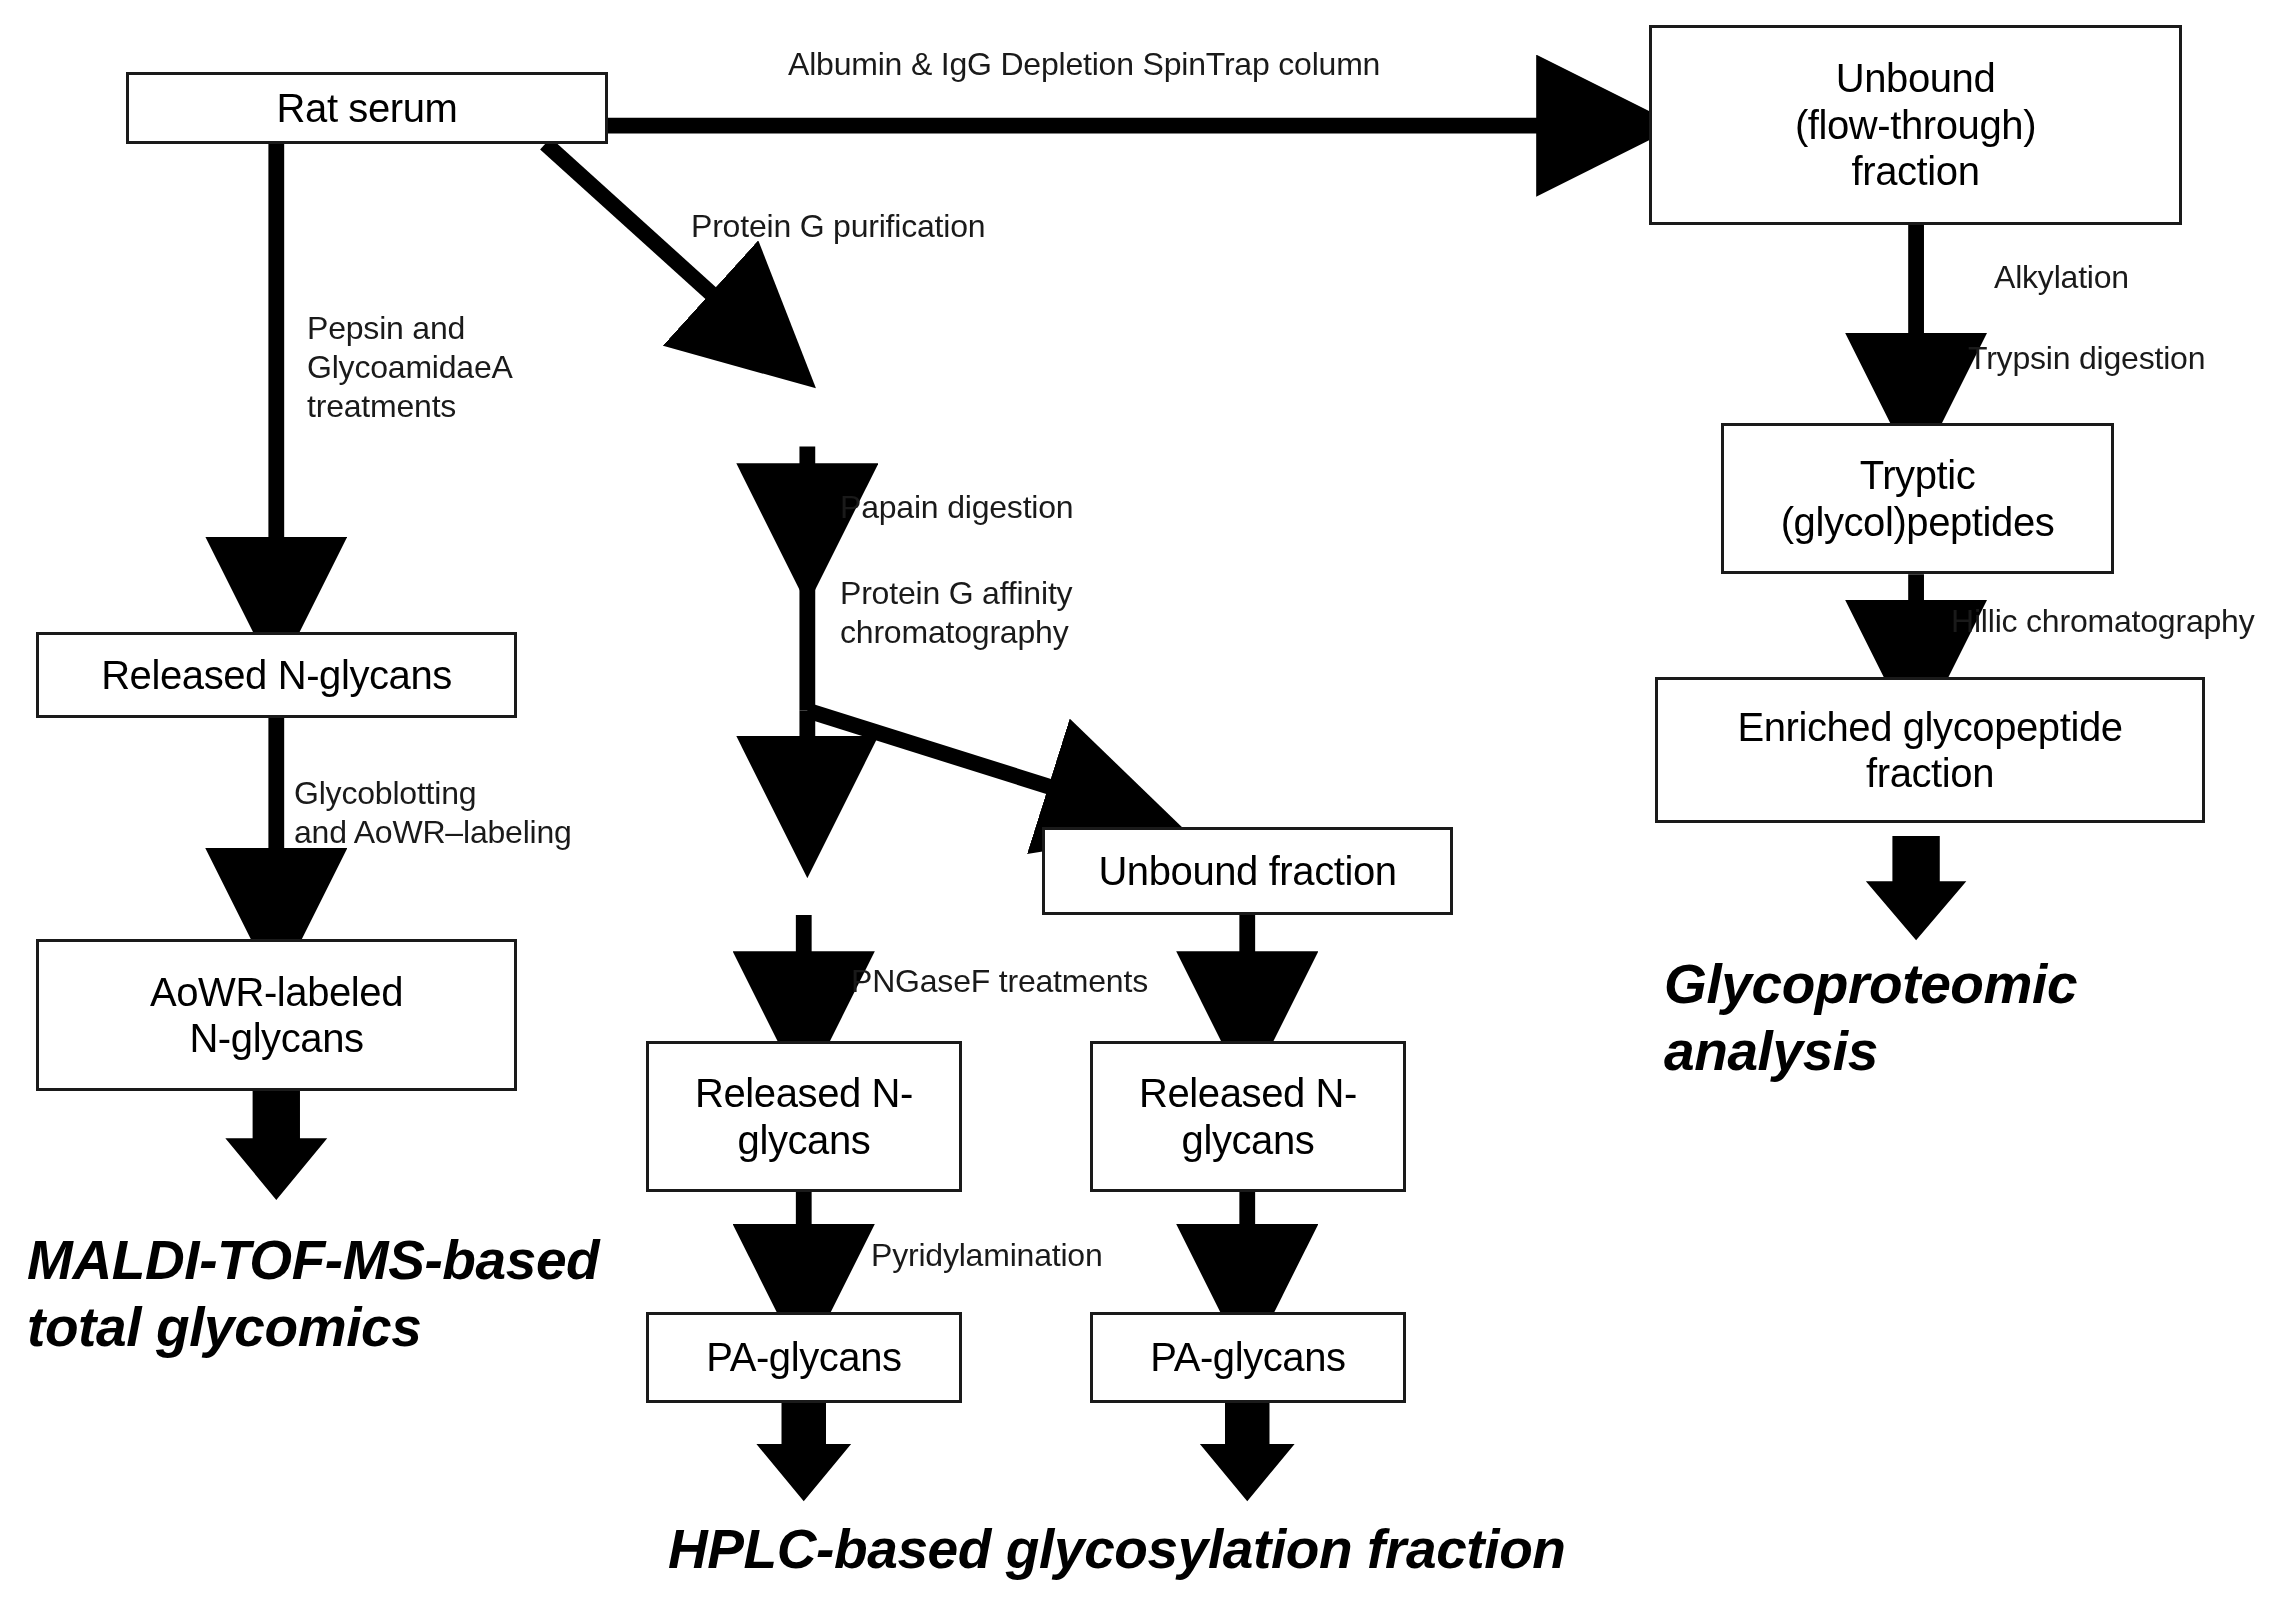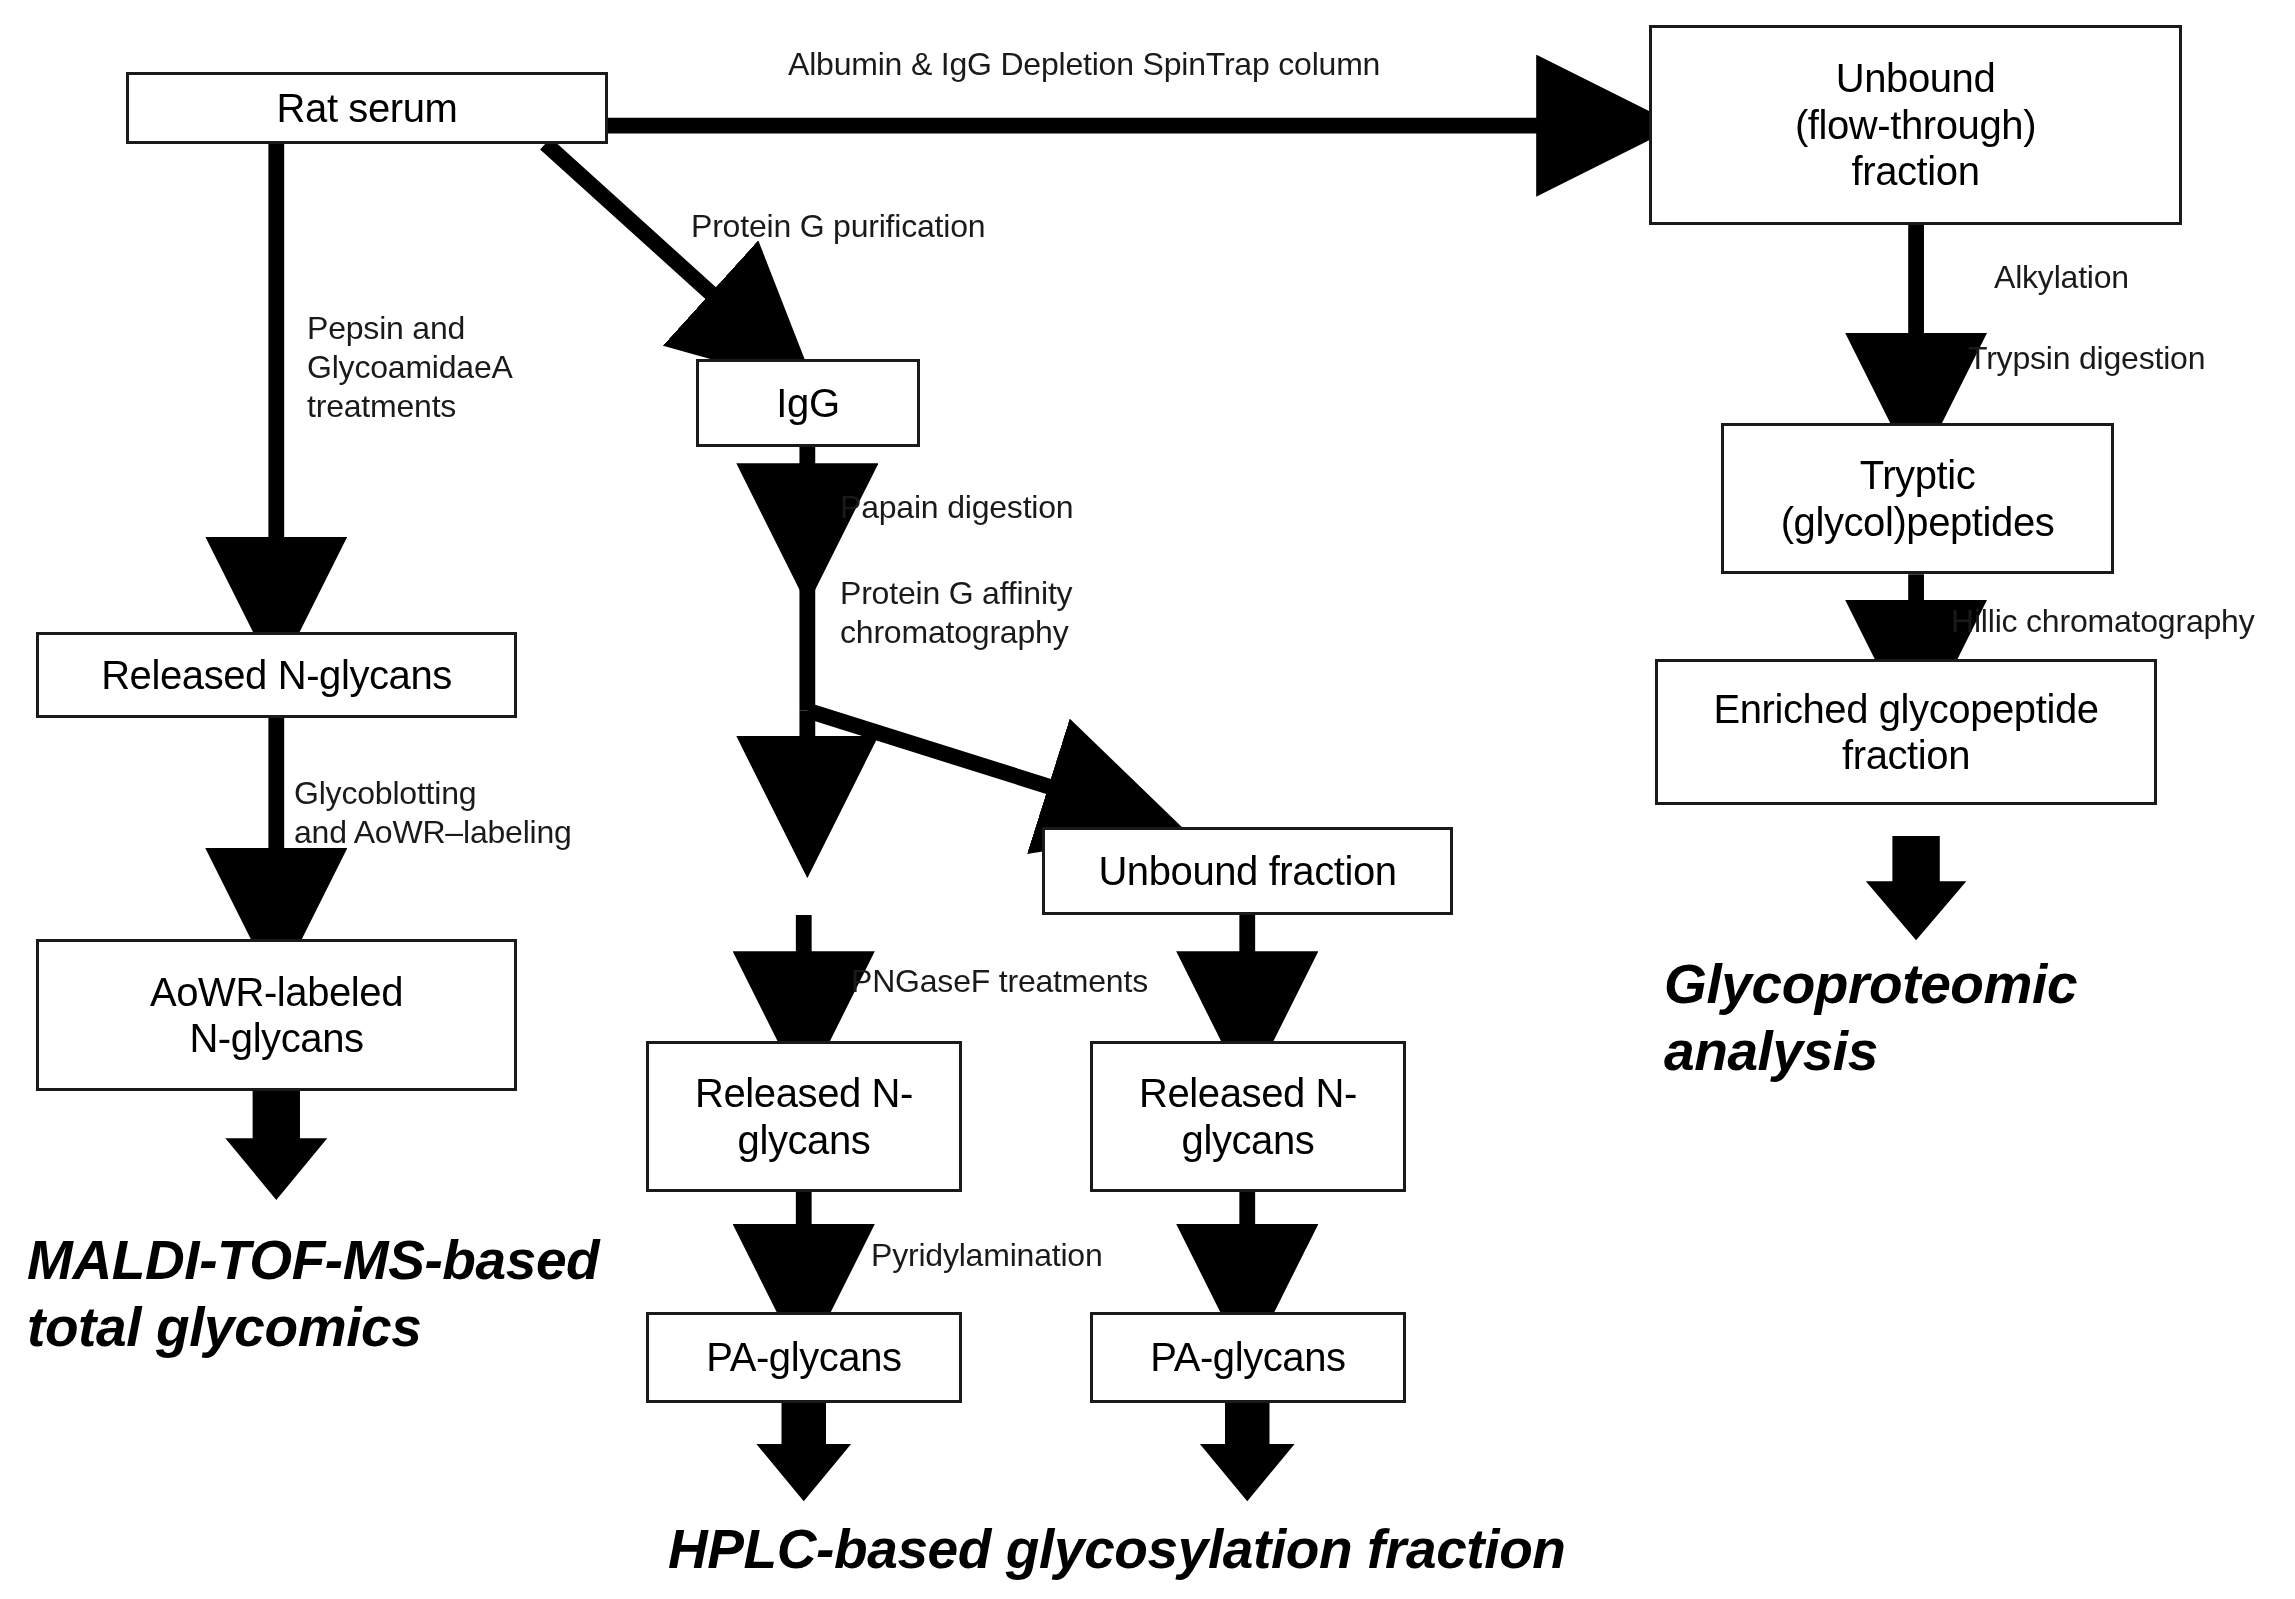--- a/index.html
+++ b/index.html
@@ -143,34 +143,31 @@
   <div class="node" style="left:126px; top:72px; width:482px; height:72px;">
     <span>Rat serum</span>
   </div>
 
   <div class="node" style="left:1649px; top:25px; width:533px; height:200px;">
     <span style="white-space:pre-line;">Unbound
 (flow-through)
 fraction</span>
   </div>
 
-  <div class="node" style="left:696px; top:359px; width:224px; height:88px;">
-    <span>IgG</span>
-  </div>
 
   <div class="node" style="left:1721px; top:423px; width:393px; height:151px;">
     <span style="white-space:pre-line;">Tryptic
 (glycol)peptides</span>
   </div>
 
   <div class="node" style="left:36px; top:632px; width:481px; height:86px;justify-content:center;">
     <span>Released N-glycans</span>
   </div>
 
-  <div class="node" style="left:1655px; top:659px; width:502px; height:146px;">
+  <div class="node" style="left:1655px; top:677px; width:550px; height:146px;">
     <span style="white-space:pre-line;">Enriched glycopeptide
 fraction</span>
   </div>
 
   <div class="node" style="left:36px; top:939px; width:481px; height:152px;">
     <span style="white-space:pre-line;">AoWR-labeled
 N-glycans</span>
   </div>
 
 

